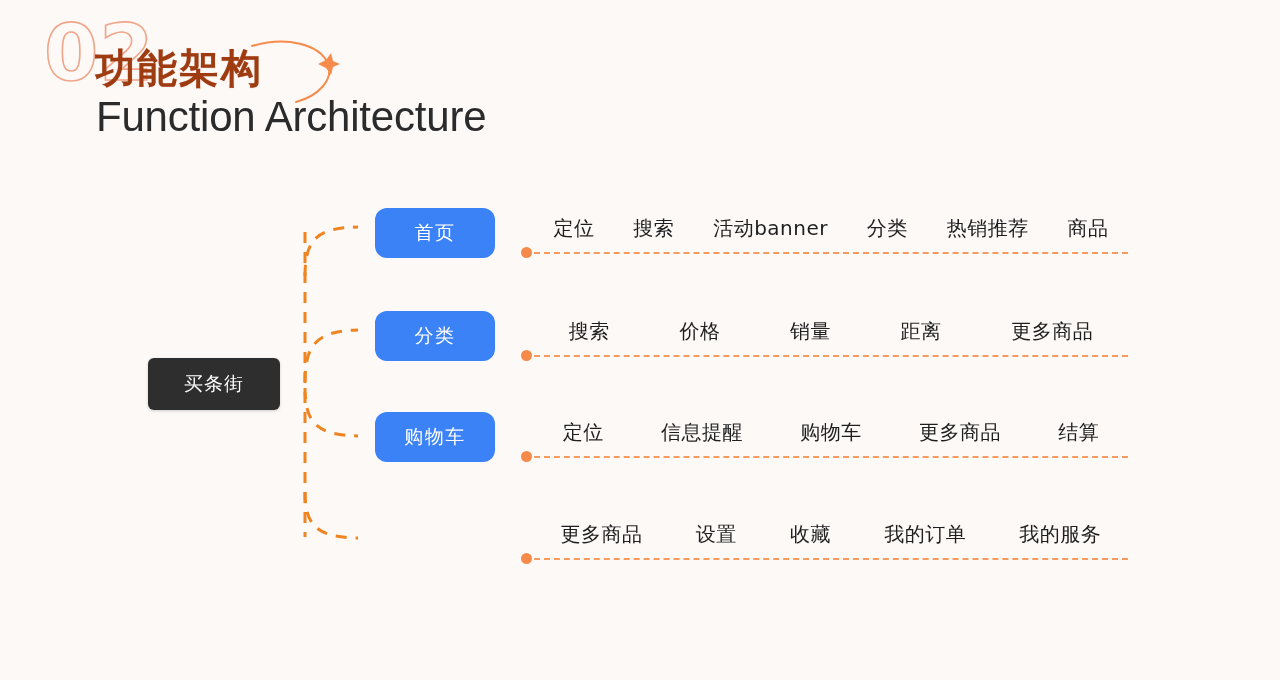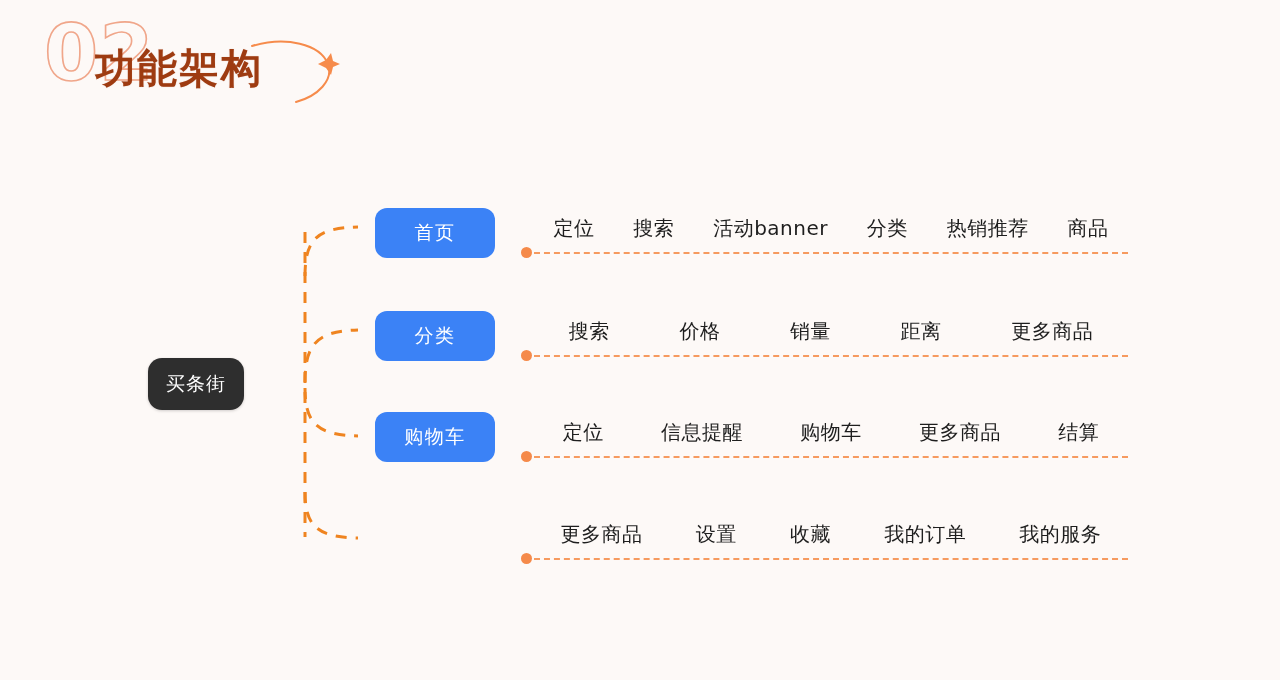--- a/index.html
+++ b/index.html
@@ -84,24 +84,24 @@
     top: 0;
     width: 1280px;
     height: 680px;
     pointer-events: none;
   }
 
   .root-node {
     position: absolute;
     left: 148px;
     top: 358px;
-    width: 96px;
+    width: 132px;
     height: 52px;
     background: #2e2e2e;
-    border-radius: 14px;
+    border-radius: 6px;
     display: flex;
     align-items: center;
     justify-content: center;
     color: #ffffff;
     font-size: 19px;
     letter-spacing: 1px;
     font-family: "DejaVu Sans", sans-serif;
     box-shadow: 0 1px 3px rgba(0,0,0,0.18);
   }
 
@@ -167,20 +167,21 @@
 
 <div class="header">
   <div class="num-outline">02</div>
 
   <svg class="swoosh" viewBox="0 0 92 70" width="92" height="70">
     <path d="M4 8 C38 -2 72 6 80 26 C86 42 70 58 48 64" fill="none" stroke="#f68b4b" stroke-width="2" stroke-linecap="round"></path>
     <path d="M78 22 l5 -7 l2 8 l7 3 l-7 3 l-2 8 l-5 -7 l-8 -4 z" fill="#f68b4b"></path>
   </svg>
 
   <div class="title-cn">功能架构</div>
+  <div class="title-en">Function Architecture</div>
 </div>
 
 <div class="diagram">
 
   <svg class="connectors" viewBox="0 0 1280 680" width="1280" height="680">
 
     <path d="M305 232 L305 537" fill="none" stroke="#ef8420" stroke-width="3" stroke-dasharray="11 9" stroke-linecap="butt"></path>
 
     <path d="M305 276 C305 238 318 228 358 227" fill="none" stroke="#ef8420" stroke-width="3" stroke-dasharray="11 9" stroke-linecap="butt"></path>
 

